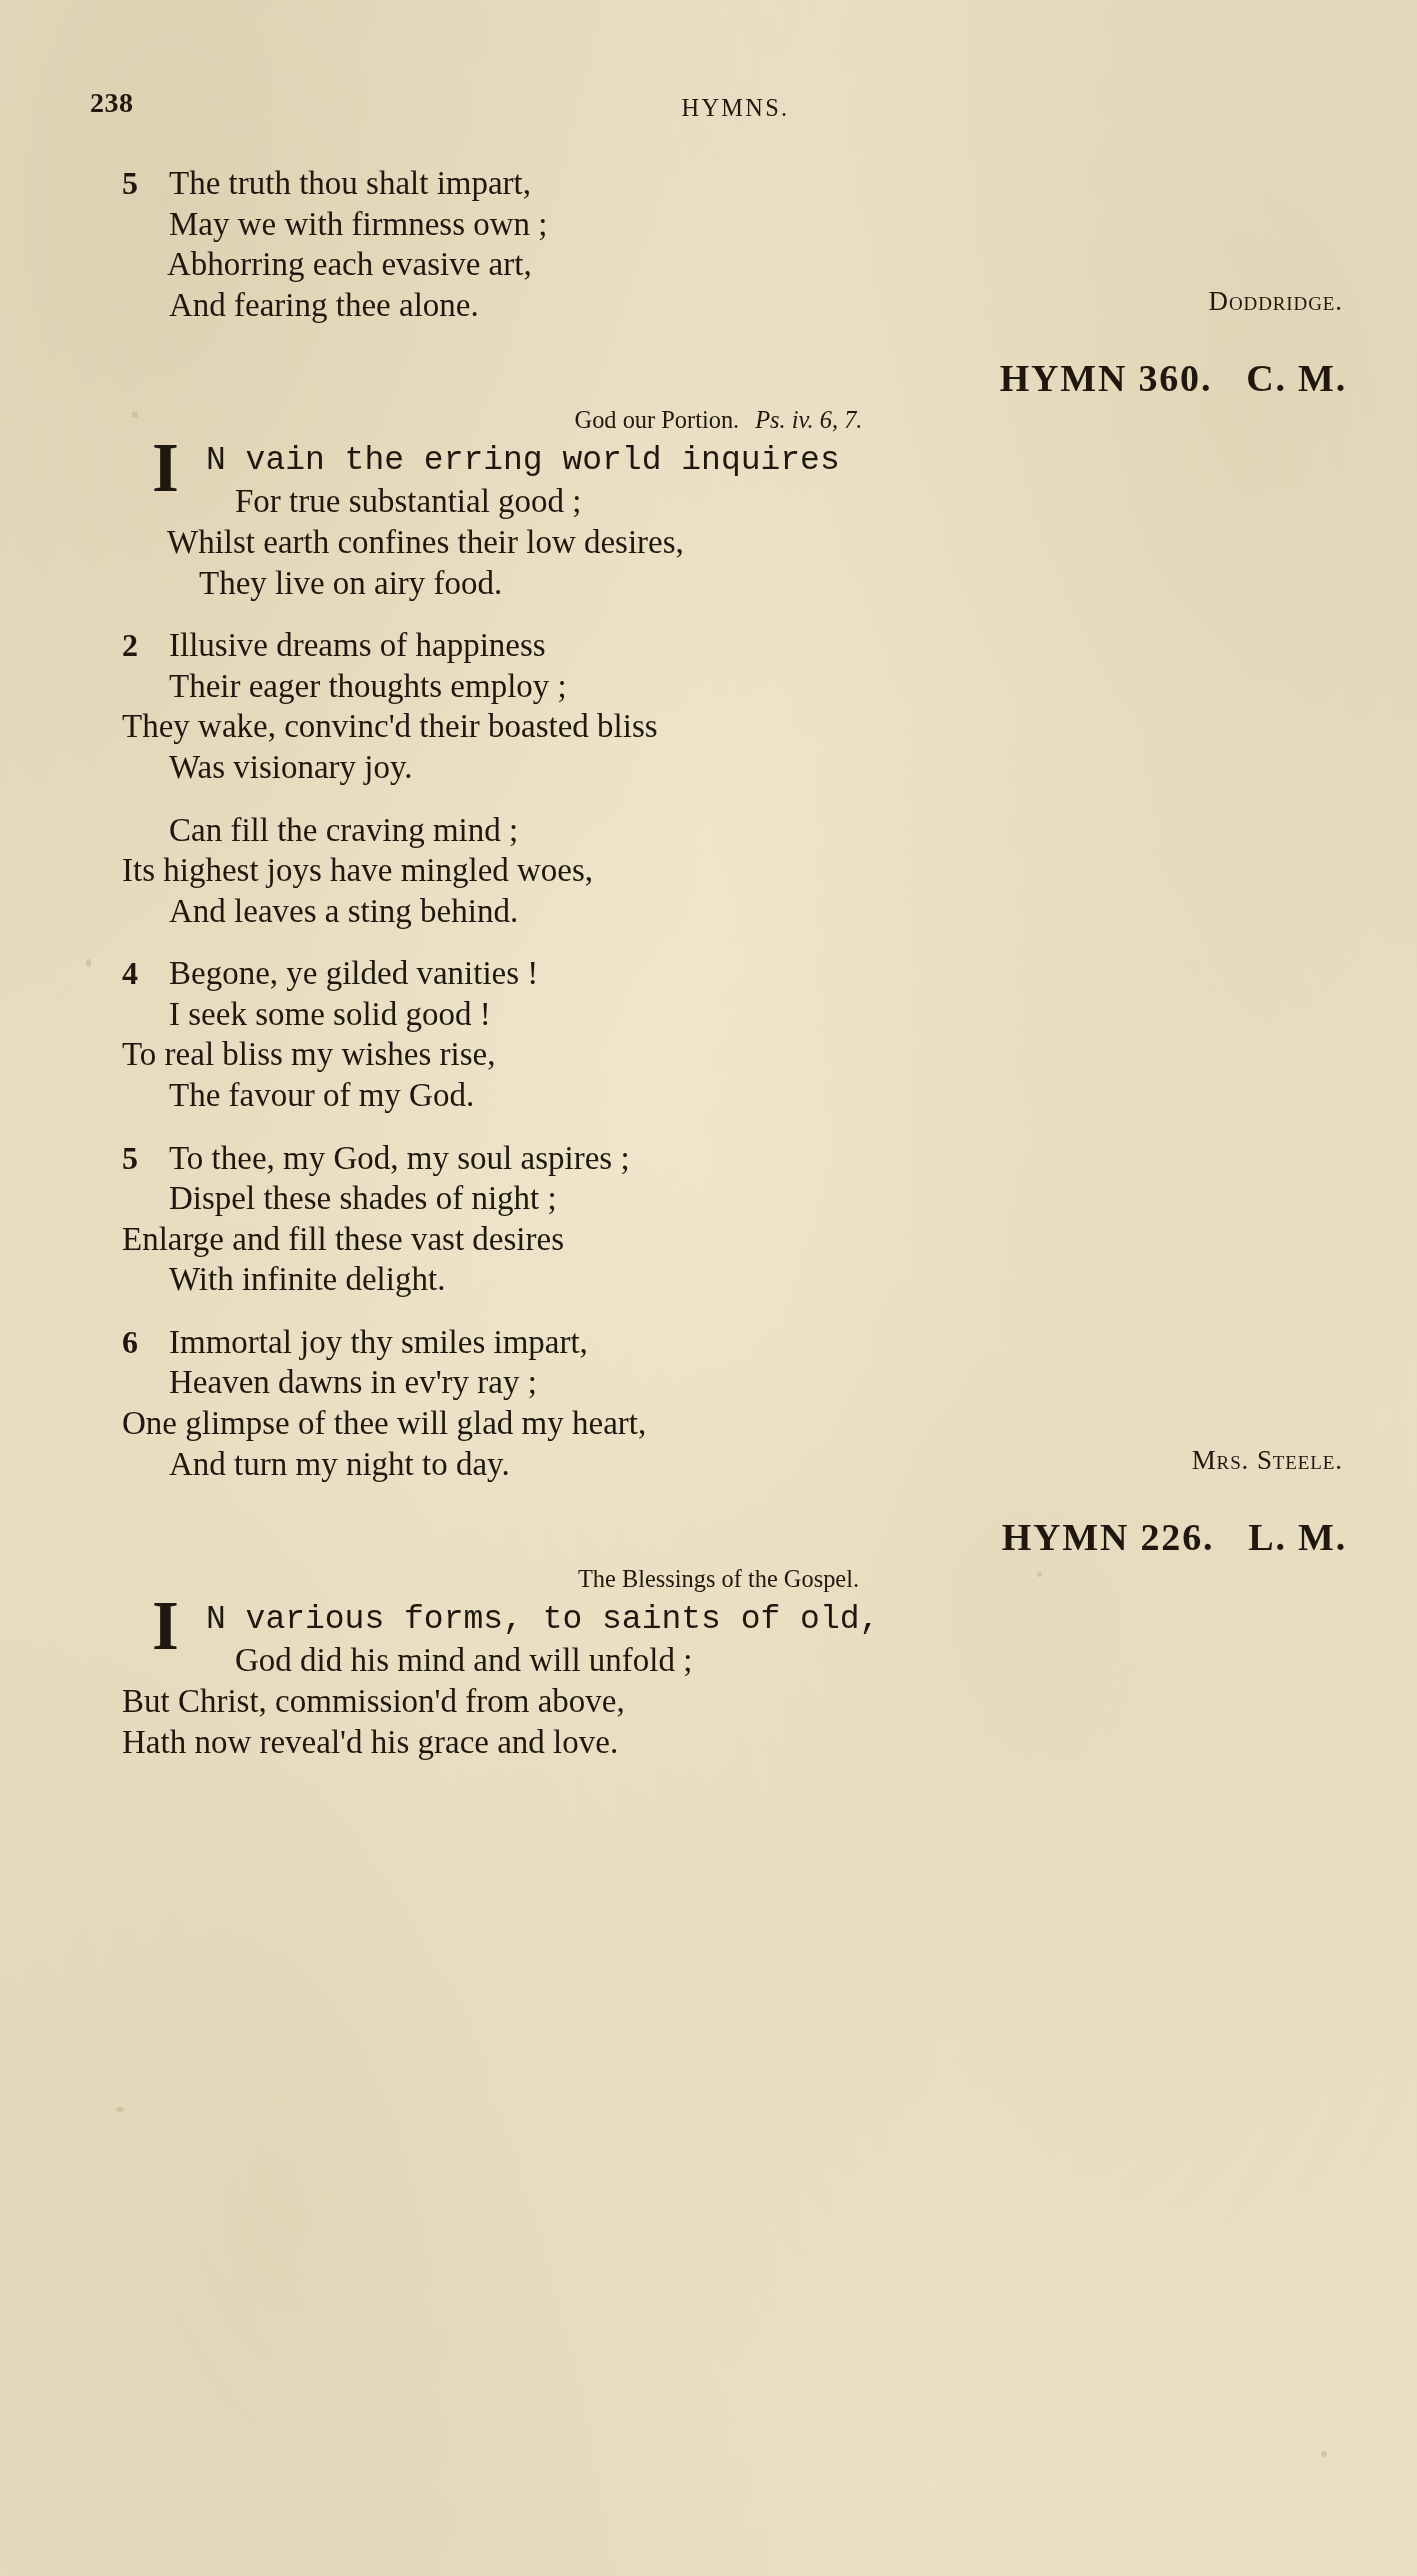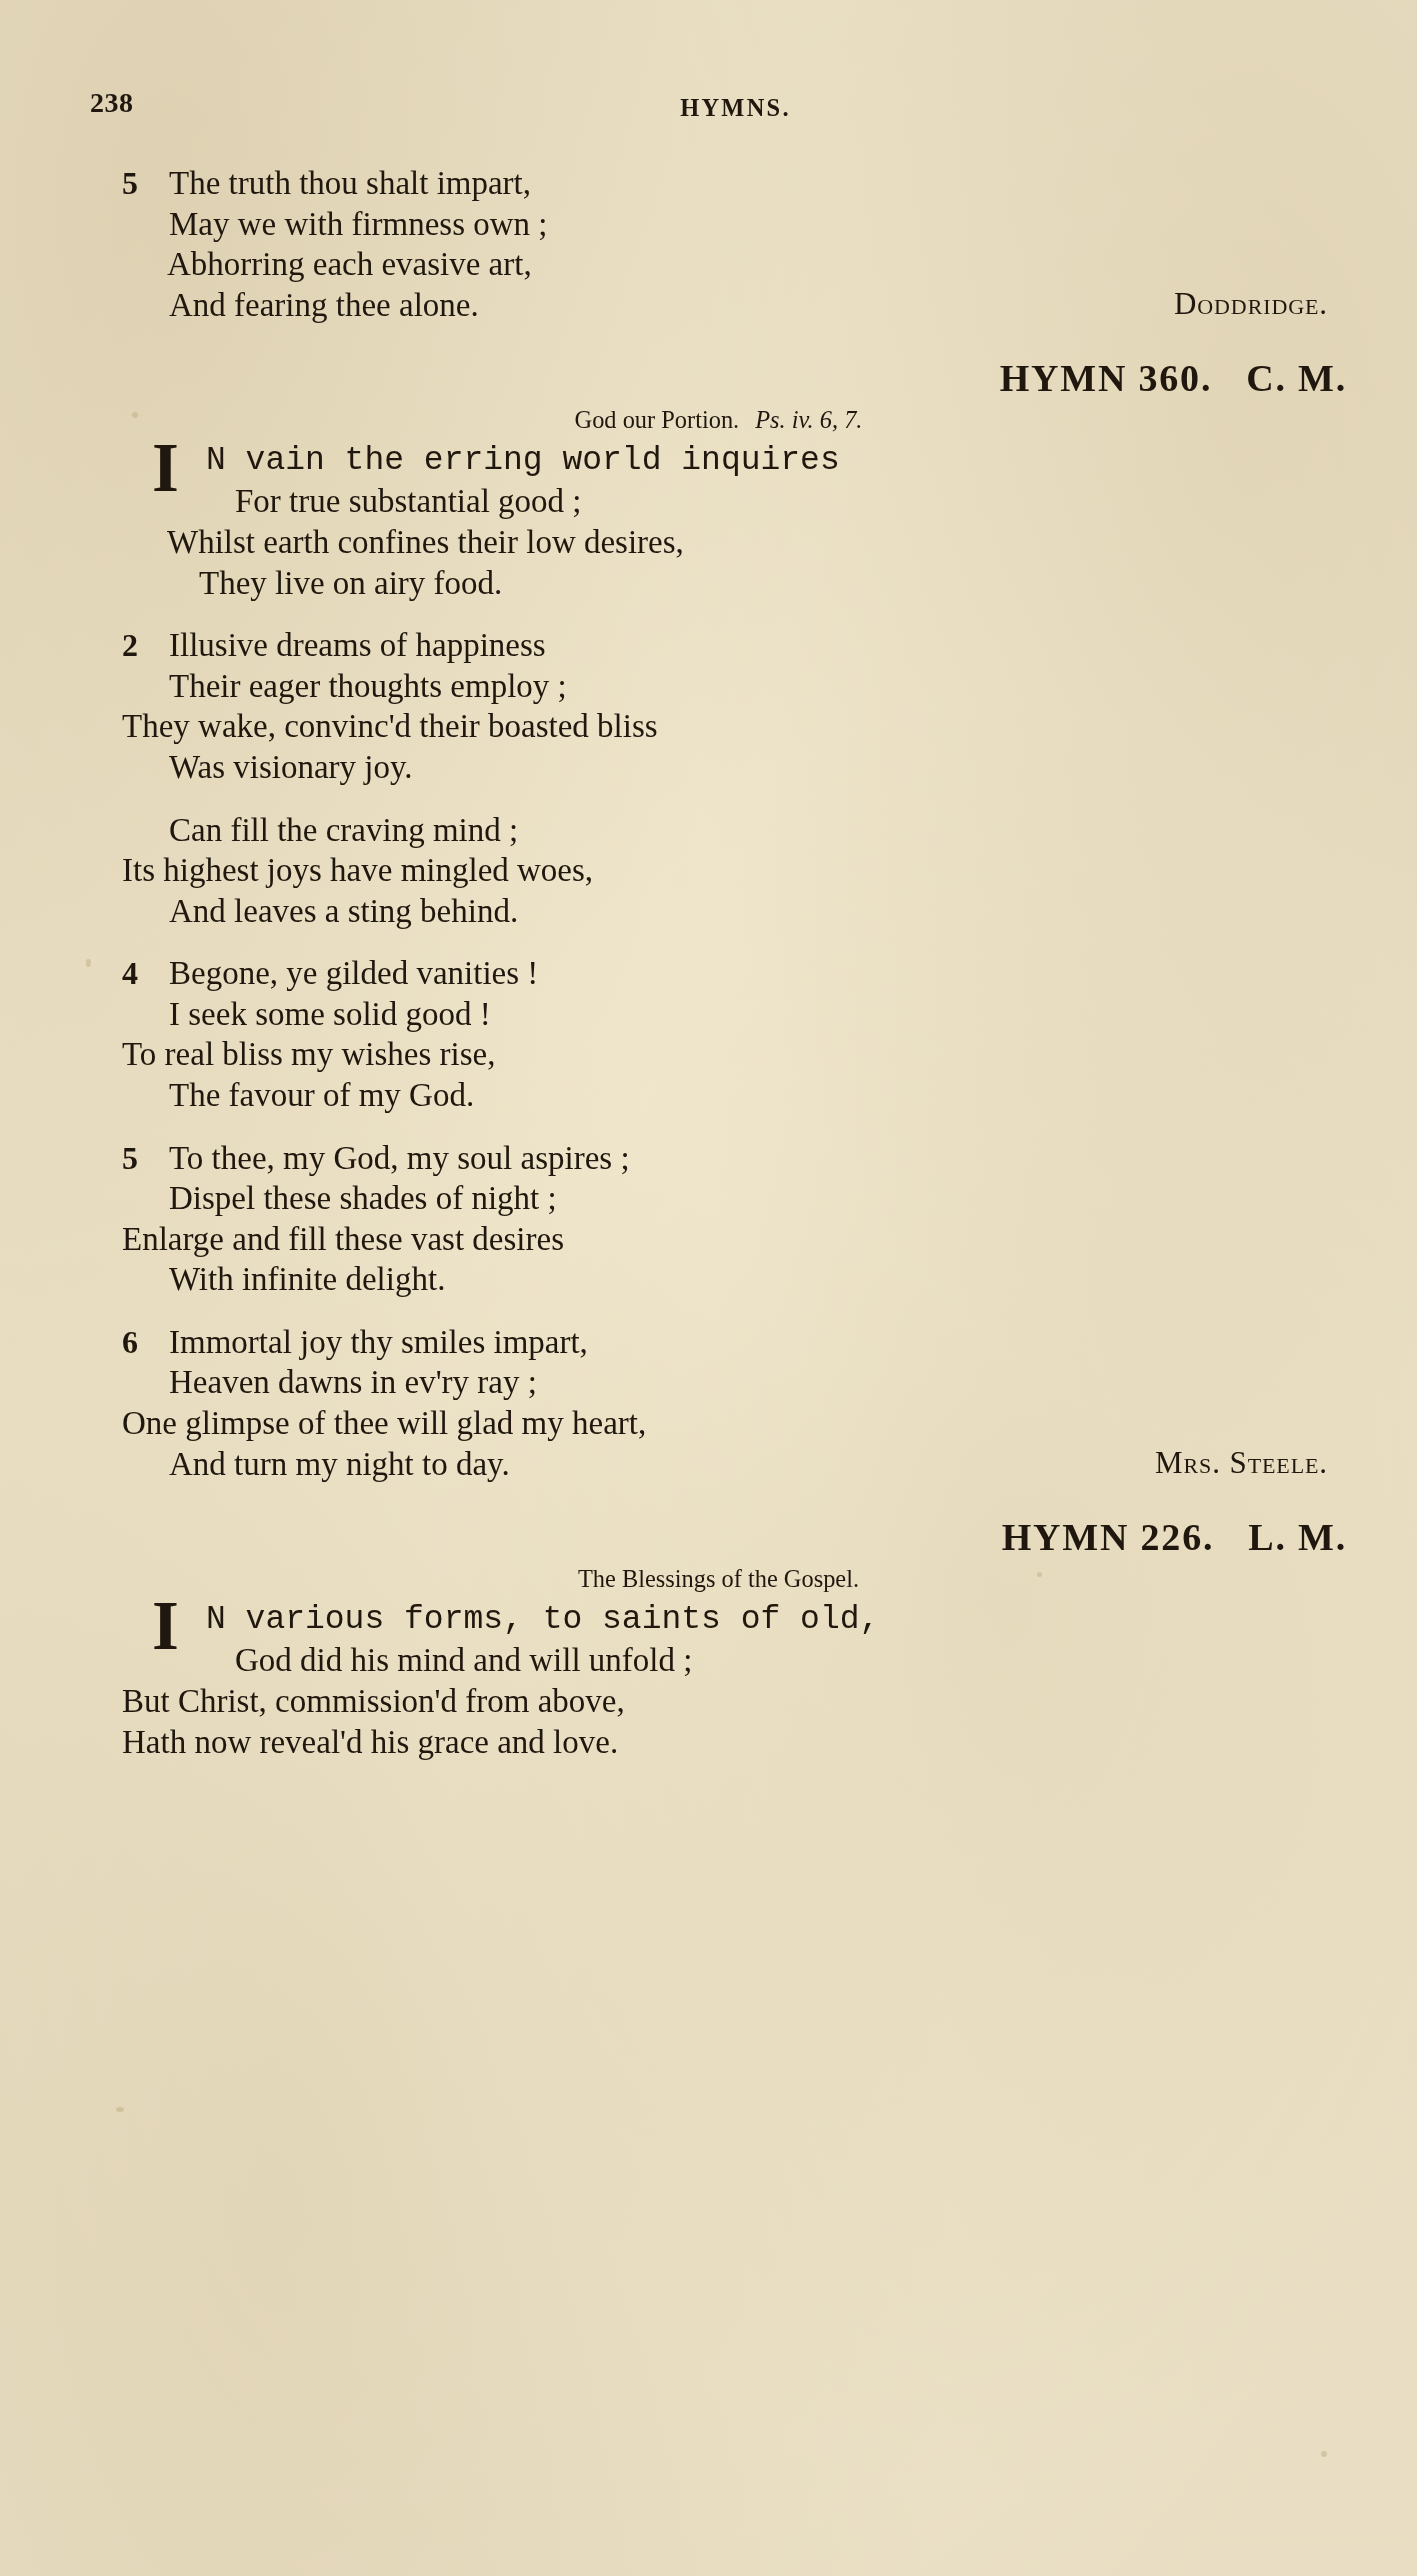--- a/index.html
+++ b/index.html
@@ -56,21 +56,21 @@
     font-weight: bold;
     letter-spacing: 0.5px;
   }
   .running-head {
     position: absolute;
     left: 0;
     top: 7.2px;
     width: 100%;
     text-align: center;
     font-size: 24.4px;
-    font-weight: bold;
+    font-weight: normal;
     letter-spacing: 2.3px;
     padding-left: 54px;
     box-sizing: border-box;
   }
 
   .body-col {
     position: absolute;
     left: 90px;
     top: 163px;
     width: 1257px;
@@ -95,24 +95,24 @@
   .pad {
     display: inline-block;
     width: 47px;
   }
   .ind-0 { padding-left: 77px; }
   .ind-1 { padding-left: 109px; }
   .ind-2 { padding-left: 32px; }
 
   .attrib {
     float: right;
-    font-size: 31px;
+    font-size: 27px;
     letter-spacing: 0.9px;
     font-variant: small-caps;
-    margin-right: 19px;
+    margin-right: 4px;
   }
 
   
   .hymn-head {
     text-align: right;
     font-size: 38px;
     font-weight: bold;
     letter-spacing: 1.8px;
     margin: 31px 0 5.4px 0;
   }

